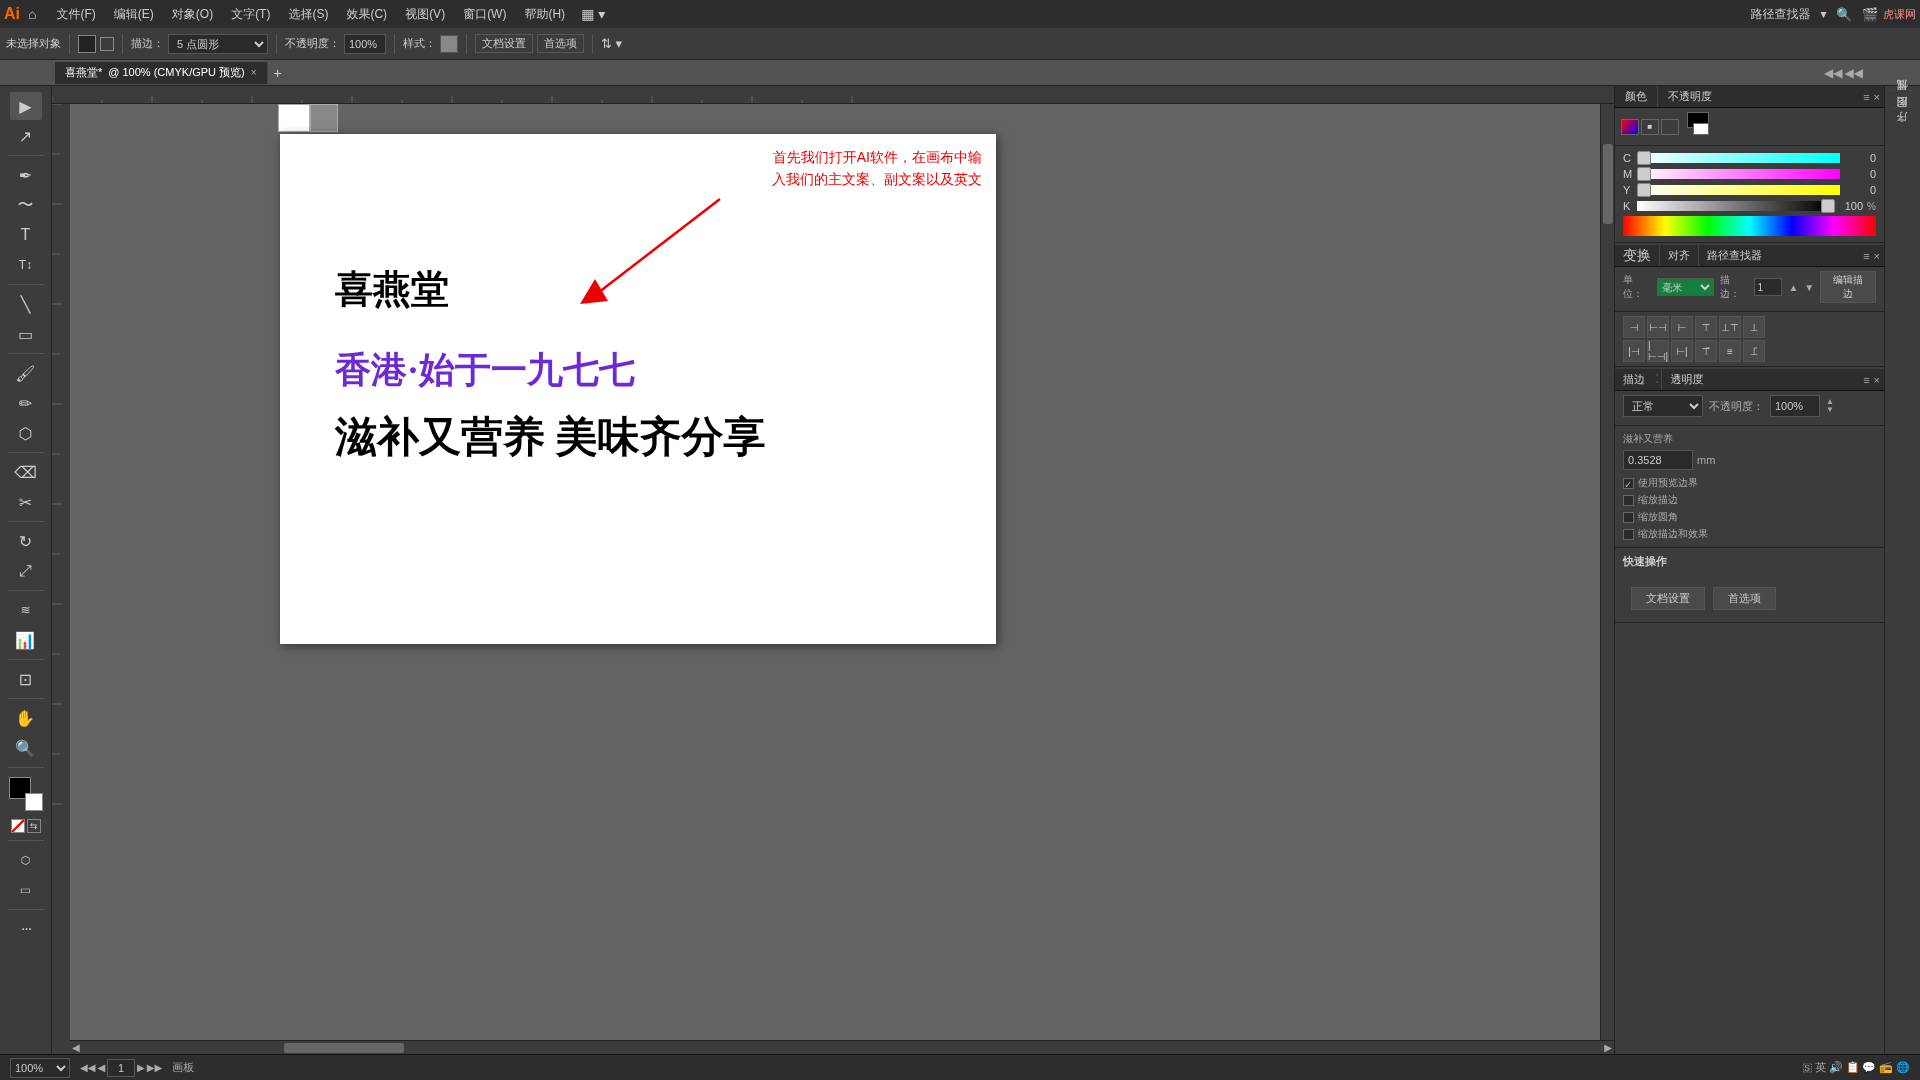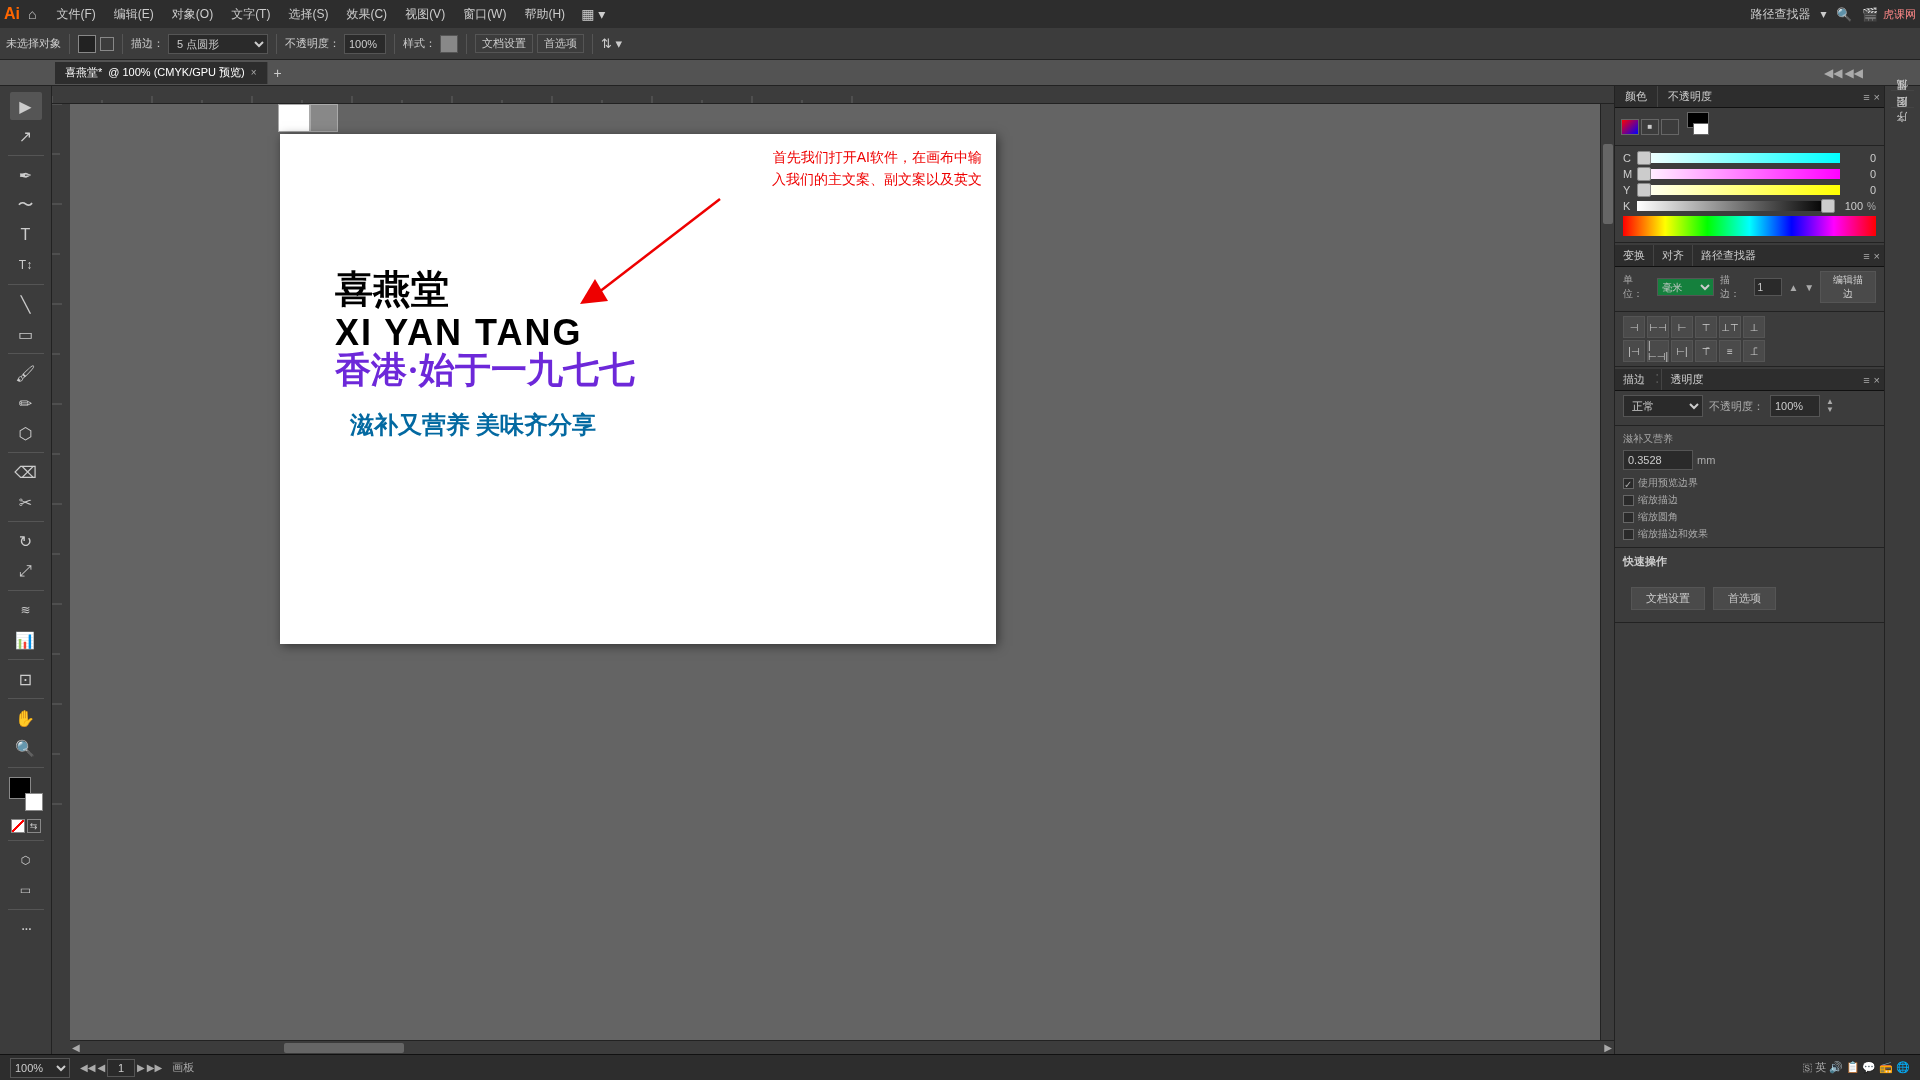--- a/index.html
+++ b/index.html
@@ -315,23 +315,22 @@
 入我们的主文案、副文案以及英文</div>
 
         <svg class="arrow-svg" style="position:absolute;top:55px;left:240px;width:220px;height:130px;" viewBox="0 0 220 130">
 
           <line x1="200" y1="10" x2="70" y2="110" stroke="#e00" stroke-width="2.5"></line>
 
           <polygon points="60,115 75,90 88,112" fill="#e00"></polygon>
         </svg>
 
         <div class="main-title" style="position:absolute;top:130px;left:55px;font-size:38px;font-weight:bold;color:#000;font-family:serif;">喜燕堂</div>
-        <div class="sub-title-en" style="position:absolute;top:178px;left:55px;font-size:36px;font-weight:900;color:#000;font-family:'Arial Black',sans-serif;letter-spacing:2px;">XI  YAN  TANG</div>
         <div class="sub-title-cn1" style="position:absolute;top:212px;left:55px;font-size:36px;font-weight:bold;color:#6d28d9;font-family:serif;">香港·始于一九七七</div>
-        <div class="sub-title-cn2" style="position:absolute;top:275px;left:70px;font-size:24px;font-weight:bold;color:#0369a1;font-family:serif;">滋补又营养 美味齐分享</div>
+        <div class="sub-title-cn2" style="position:absolute;top:275px;left:55px;font-size:42px;font-weight:bold;color:#000000;font-family:serif;">滋补又营养 美味齐分享</div>
       </div>
     </div>
 
     <div class="scrollbar-h">
       <span style="color:#aaa;font-size:10px;margin-right:4px;">◀</span>
       <div class="scroll-thumb-h"></div>
       <span style="color:#aaa;font-size:10px;margin-left:auto;">▶</span>
     </div>
     <div class="scrollbar-v">
       <div class="scroll-thumb-v"></div>
@@ -393,21 +392,21 @@
           <div class="slider-thumb" style="left:97%;"></div>
         </div>
         <span class="color-slider-input">100</span>
         <span style="color:#aaa;font-size:10px;">%</span>
       </div>
 
       <div class="color-spectrum"></div>
     </div>
 
     <div style="display:flex;background:#2d2d2d;border-bottom:1px solid #111;height:22px;margin-top:2px;">
-      <div style="padding:0 8px;color:#ccc;font-size:11px;display:flex;align-items:center;cursor:pointer;">变换</div>
+      <div style="padding:0 8px;color:#ccc;font-size:14px;display:flex;align-items:center;cursor:pointer;">变换</div>
       <div style="padding:0 8px;color:#ccc;font-size:11px;display:flex;align-items:center;cursor:pointer;border-left:1px solid #444;">对齐</div>
       <div style="padding:0 8px;color:#ccc;font-size:11px;display:flex;align-items:center;cursor:pointer;border-left:1px solid #444;">路径查找器</div>
       <div style="margin-left:auto;display:flex;align-items:center;padding-right:4px;">
         <span style="color:#aaa;font-size:11px;cursor:pointer;">≡</span>
         <span style="color:#aaa;font-size:11px;cursor:pointer;margin-left:4px;">×</span>
       </div>
     </div>
 
     <div class="mini-panel">
       <div style="display:flex;gap:6px;align-items:center;margin-bottom:4px;font-size:10px;color:#aaa;">

